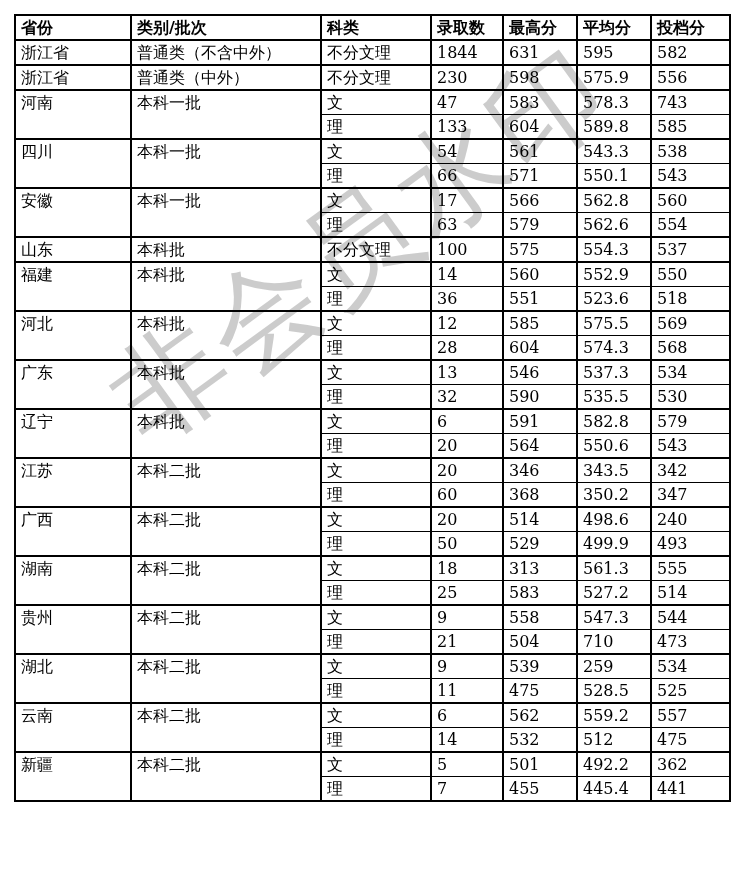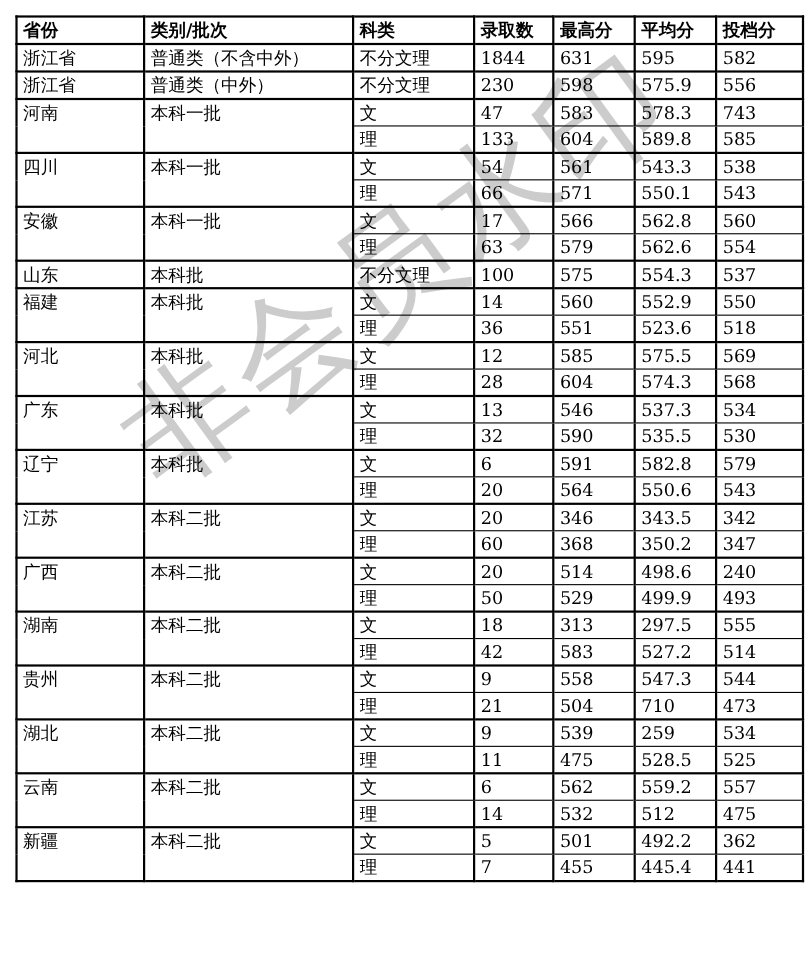--- a/index.html
+++ b/index.html
@@ -269,26 +269,26 @@
           <td>529</td>
           <td>499.9</td>
           <td>493</td>
         </tr>
         <tr>
           <td rowspan="2">湖南</td>
           <td rowspan="2">本科二批</td>
           <td class="pre-sub">文</td>
           <td class="pre-sub">18</td>
           <td class="pre-sub">313</td>
-          <td class="pre-sub">297.5</td>
+          <td class="pre-sub">561.3</td>
           <td class="pre-sub">555</td>
         </tr>
         <tr class="sub">
           <td>理</td>
-          <td>42</td>
+          <td>25</td>
           <td>583</td>
           <td>527.2</td>
           <td>514</td>
         </tr>
         <tr>
           <td rowspan="2">贵州</td>
           <td rowspan="2">本科二批</td>
           <td class="pre-sub">文</td>
           <td class="pre-sub">9</td>
           <td class="pre-sub">558</td>

